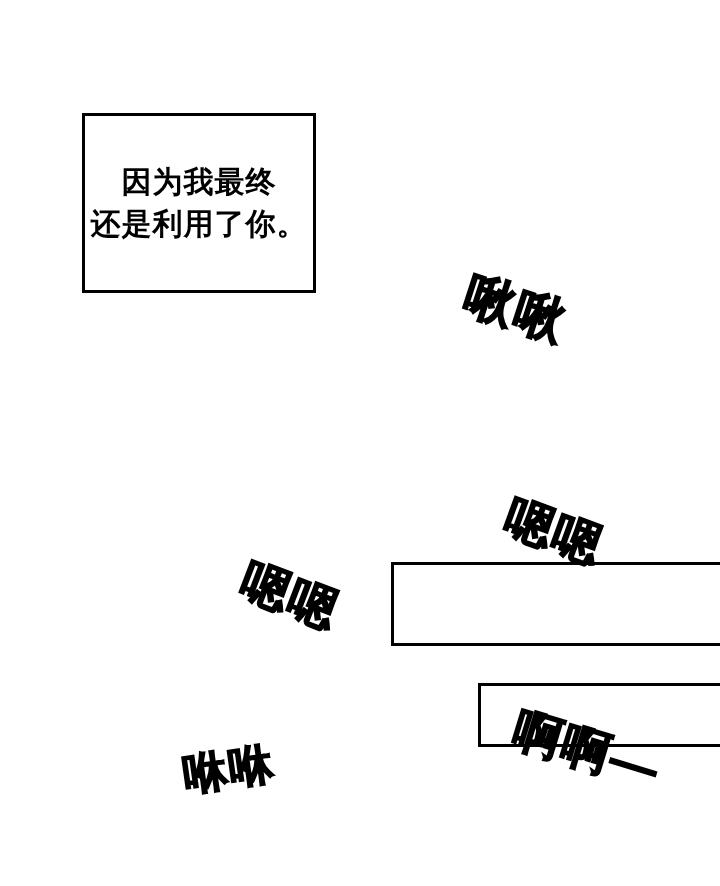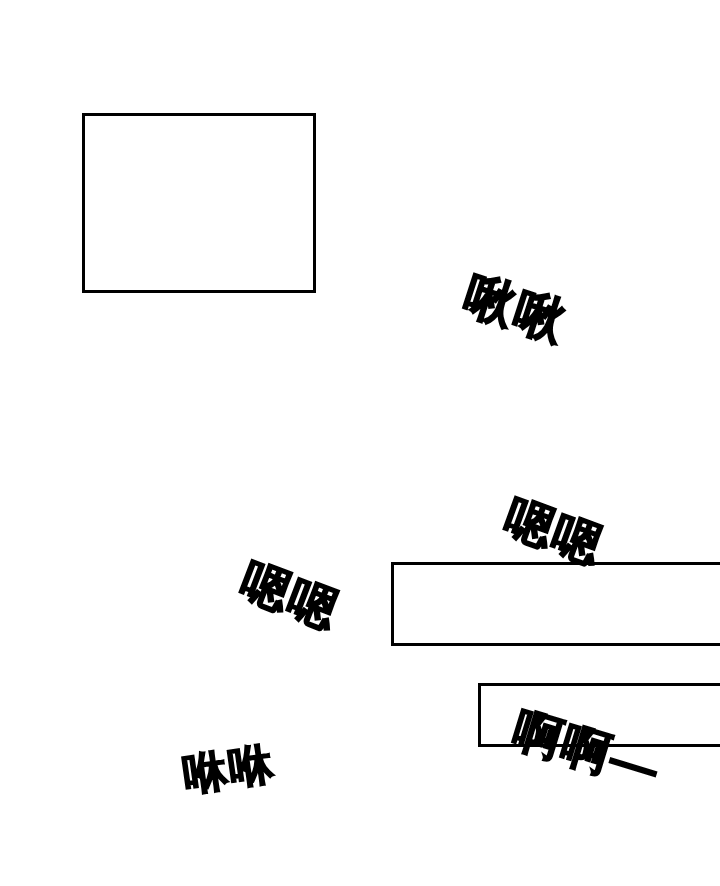--- a/index.html
+++ b/index.html
@@ -110,20 +110,22 @@
     font-size: 44px;
     transform: rotate(-8deg);
   }
 </style>
 </head>
 <body>
 
 <div class="page">
 
   <div class="narration-box">
+    <div class="narration-line">因为我最终</div>
+    <div class="narration-line">还是利用了你。</div>
   </div>
 
   <div class="sfx sfx-chirp">啾啾</div>
 
   <div class="speech-box speech-box-1"></div>
 
   <div class="sfx sfx-murmur-right">嗯嗯</div>
 
   <div class="sfx sfx-murmur-left">嗯嗯</div>
 

